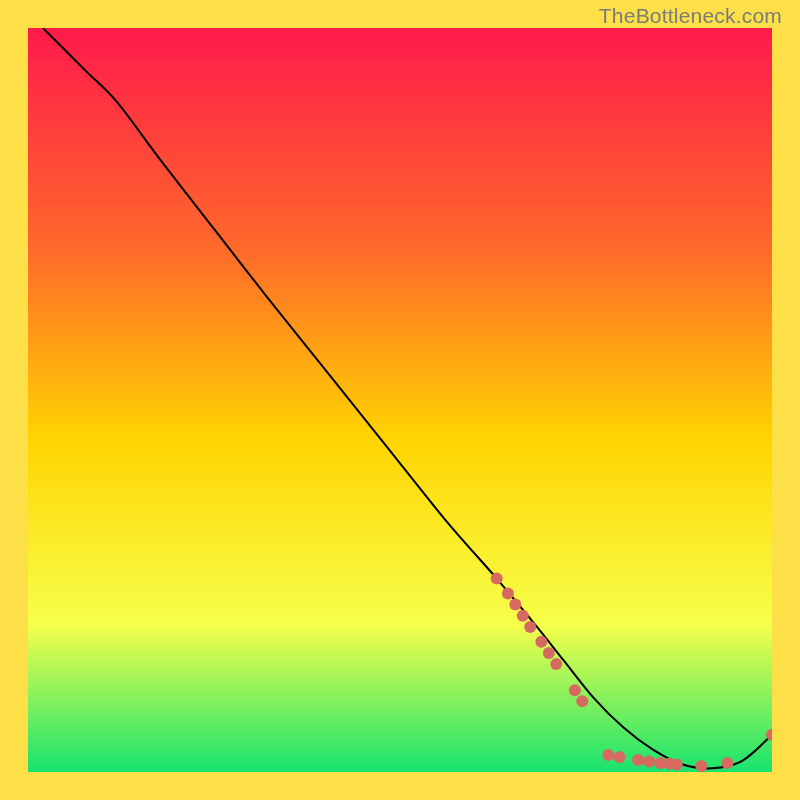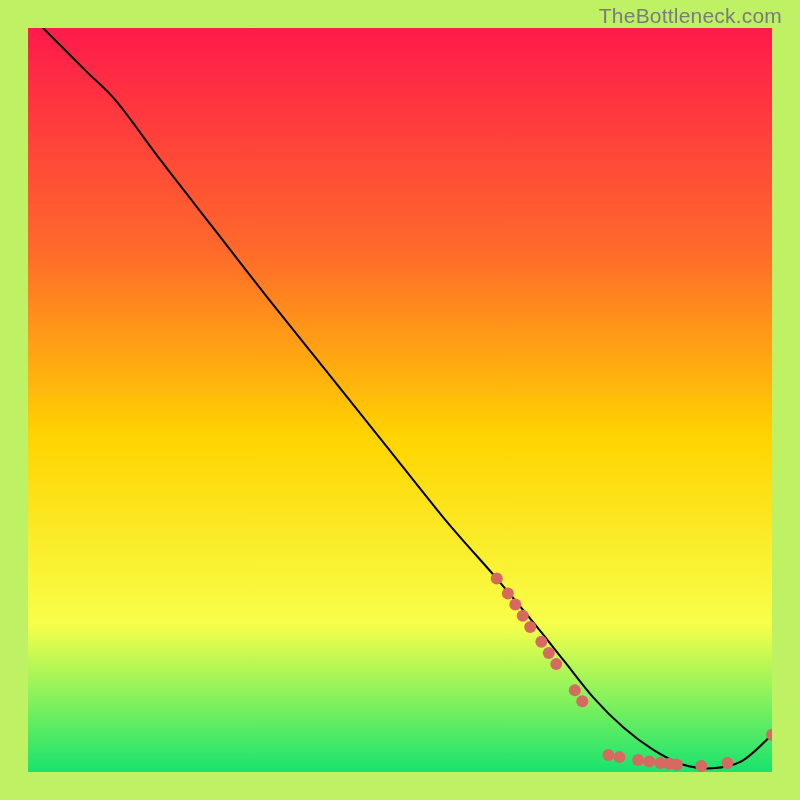--- a/index.html
+++ b/index.html
@@ -8,21 +8,21 @@
     width: 800px;
     height: 800px;
     background: #000;
     overflow: hidden;
     font-family: Arial, Helvetica, sans-serif;
   }
   .stage {
     position: relative;
     width: 800px;
     height: 800px;
-    background: #bef264;
+    background: #fde047;
   }
   .watermark {
     position: absolute;
     top: 4px;
     right: 18px;
     color: #7b7b7b;
     font-size: 21px;
     letter-spacing: 0.2px;
     z-index: 10;
     font-weight: 500;

